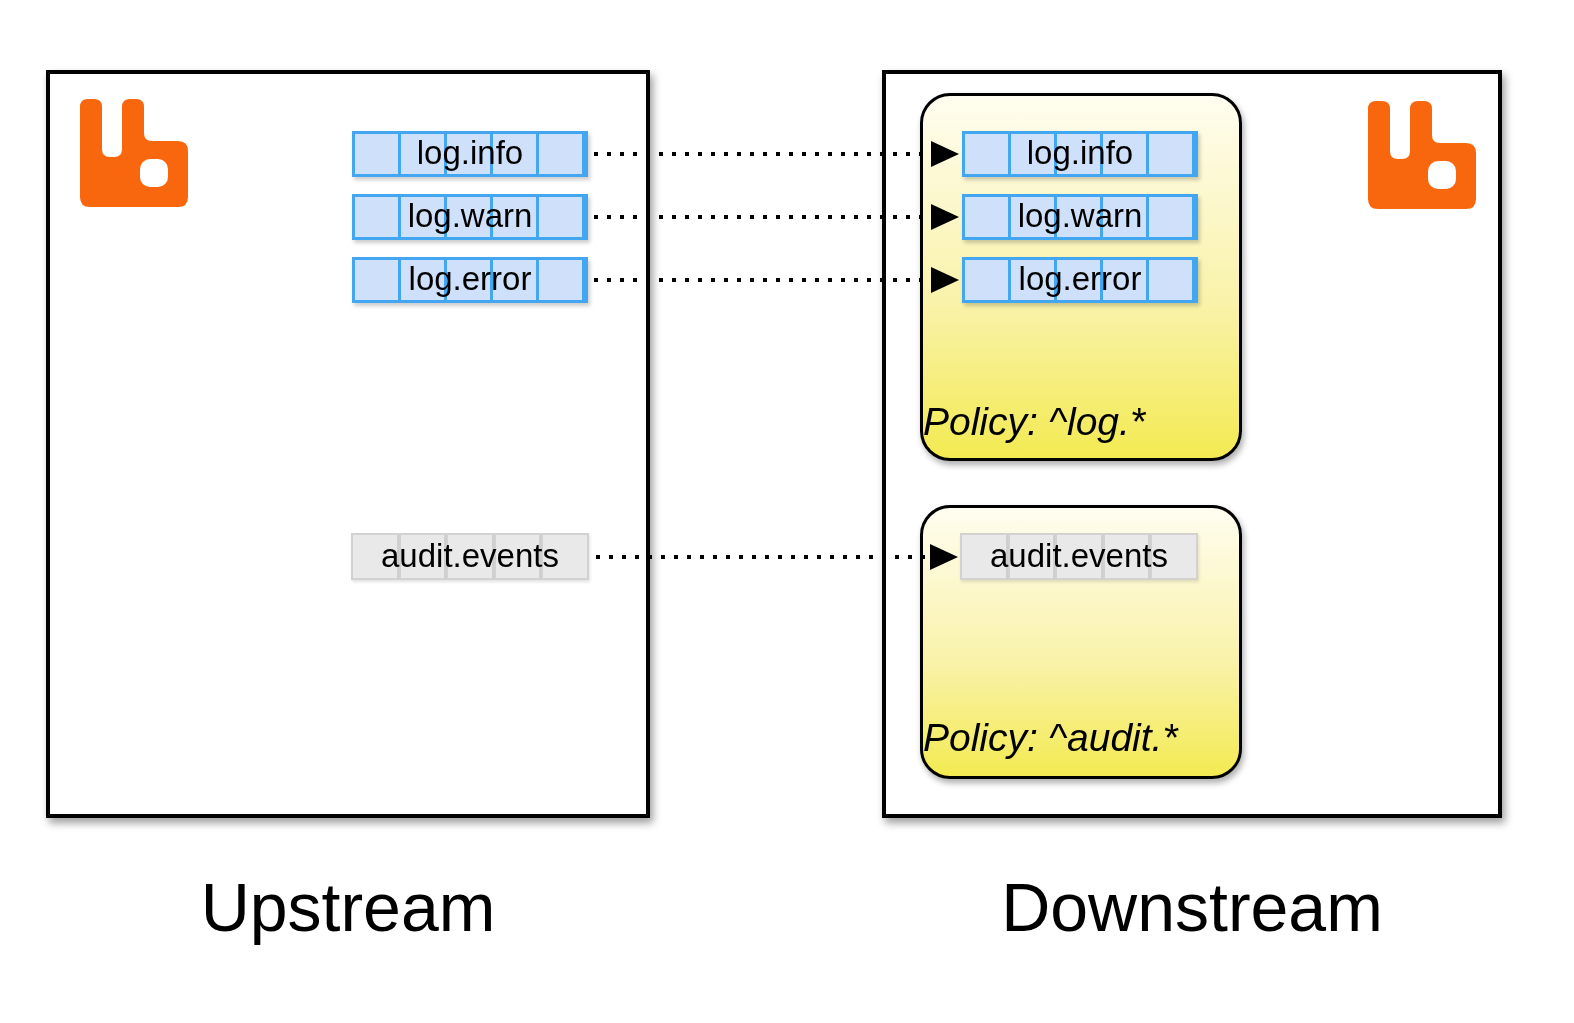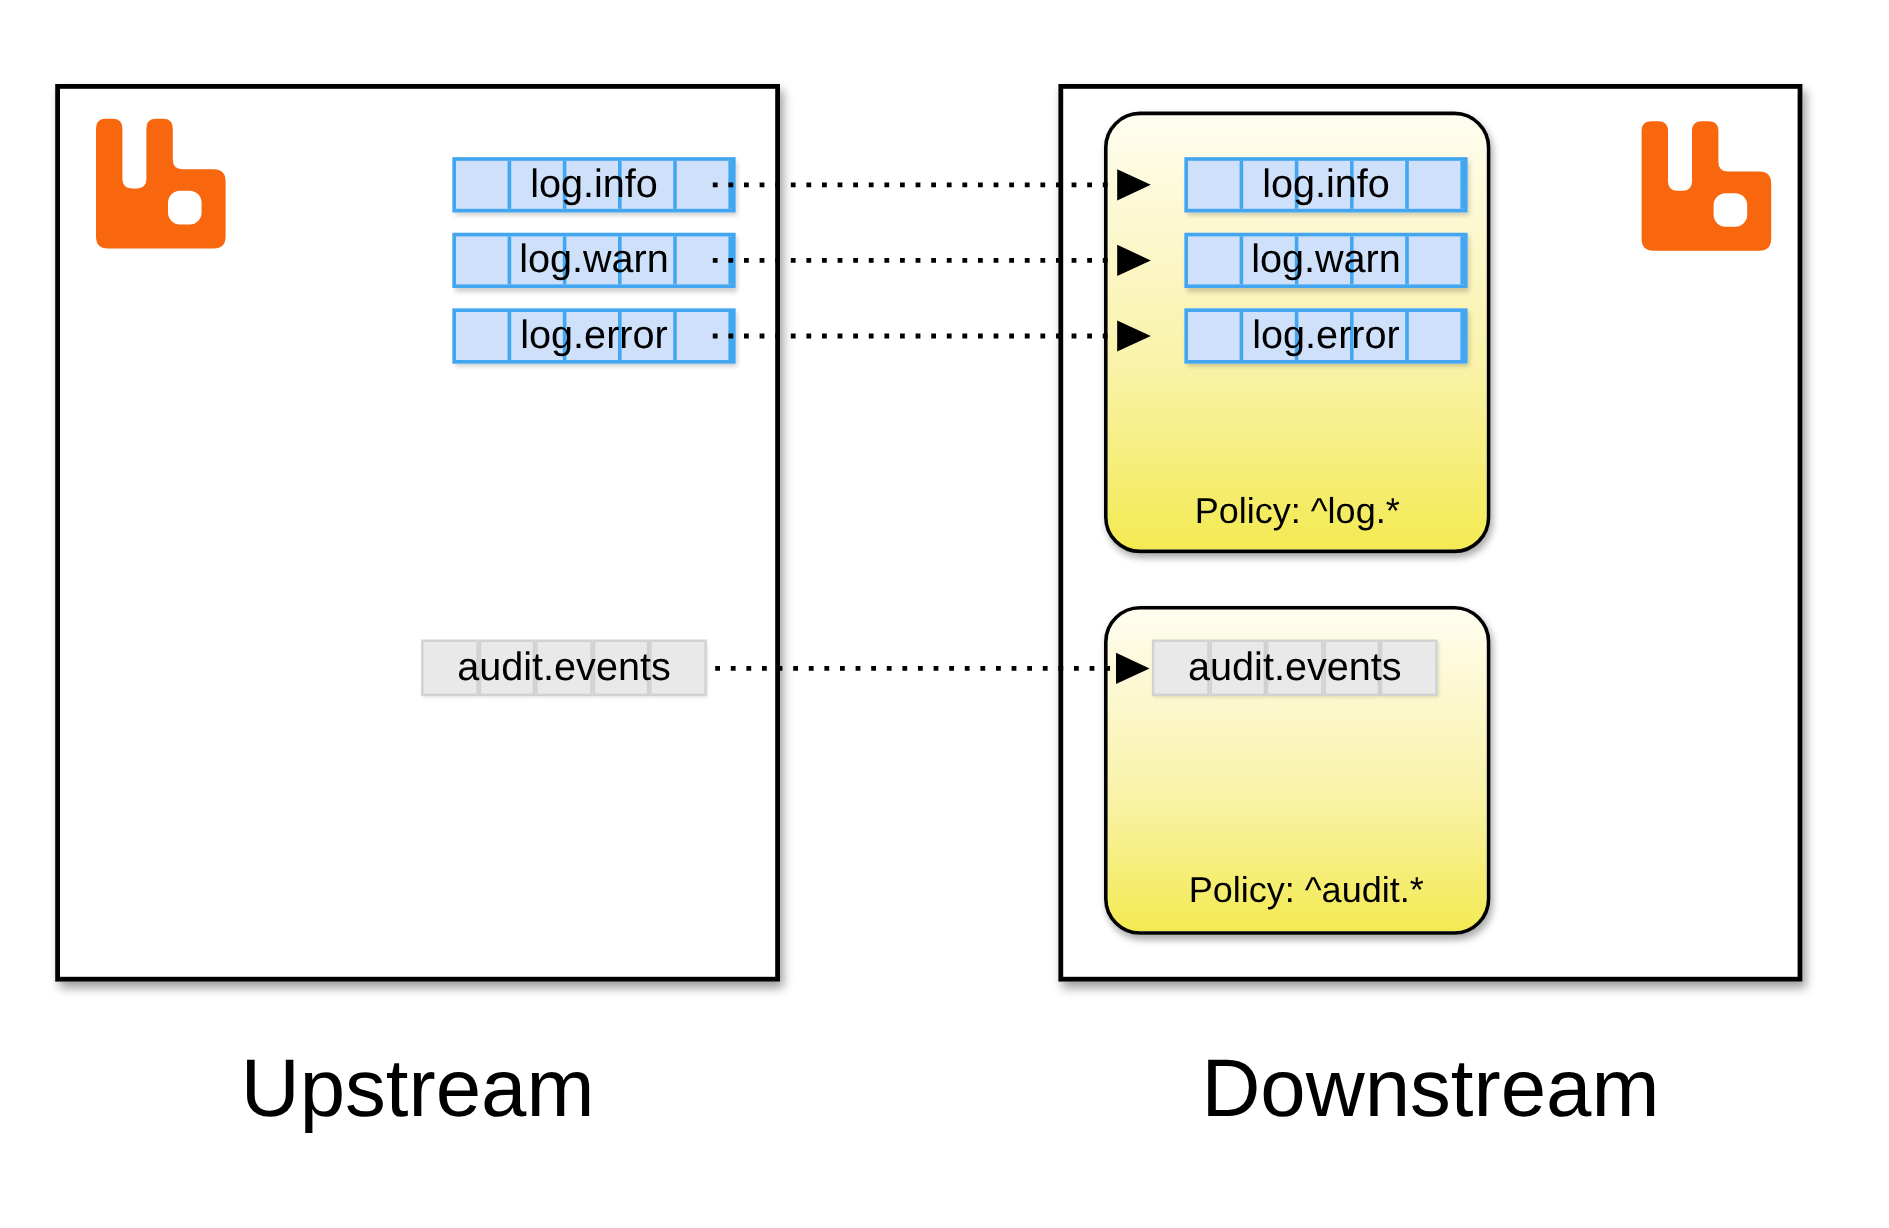--- a/index.html
+++ b/index.html
@@ -22,21 +22,20 @@
   
   .queue{position:absolute;display:flex;box-sizing:border-box;}
   .queue .name{
     position:absolute;left:0;right:0;top:50%;transform:translateY(-53%);
     text-align:center;font-size:33px;line-height:1.1;white-space:nowrap;color:#000;
   }
   .q-blue{
     border:3px solid var(--queue-blue-border,#43a6f1);
     background:var(--queue-blue-fill,#cfe1fa);
     box-shadow:2px 3px 4px rgba(0,0,0,.20);
-    margin-left:25px;
   }
   .q-blue .cell{flex:1 1 0;border-right:3px solid var(--queue-blue-border,#43a6f1);}
   .q-blue .cell:last-child{border-right:none;}
   .q-gray{gap:0;}
   .q-gray .cell{
     flex:1 1 0;background:var(--queue-gray-fill,#e9e9e9);
     border:2px solid var(--queue-gray-border,#d2d2d0);
     box-shadow:1px 2px 3px rgba(0,0,0,.12);
   }
 
@@ -45,25 +44,25 @@
     position:absolute;border:3px solid #000;border-radius:30px;box-sizing:border-box;
     background:linear-gradient(180deg,
       var(--policy-top,#fffdf0) 0%,
       var(--policy-mid,#f9f2a8) 58%,
       var(--policy-bottom,#f3ea52) 100%);
     box-shadow:2px 4px 6px rgba(0,0,0,.32);
   }
   #policy-log{left:34px;top:19px;width:322px;height:368px;}
   #policy-audit{left:34px;top:431px;width:322px;height:274px;}
   .policy-label{
-    position:absolute;left:0;right:0;text-align:center;
-    font-size:30px;color:#000;white-space:nowrap;
+    position:absolute;left:0;right:0;text-align:left;
+    font-size:39px;color:#000;white-space:nowrap;font-style:italic;
   }
   #policy-log .policy-label{bottom:14px;}
-  #policy-audit .policy-label{bottom:16px;padding-left:15px;}
+  #policy-audit .policy-label{bottom:16px;}
 
   
   .caption{
     position:absolute;top:868px;text-align:center;
     font-size:68px;line-height:1.15;color:#000;
   }
   #upstream-caption{left:46px;width:604px;}
   #downstream-caption{left:882px;width:620px;}
 
   

